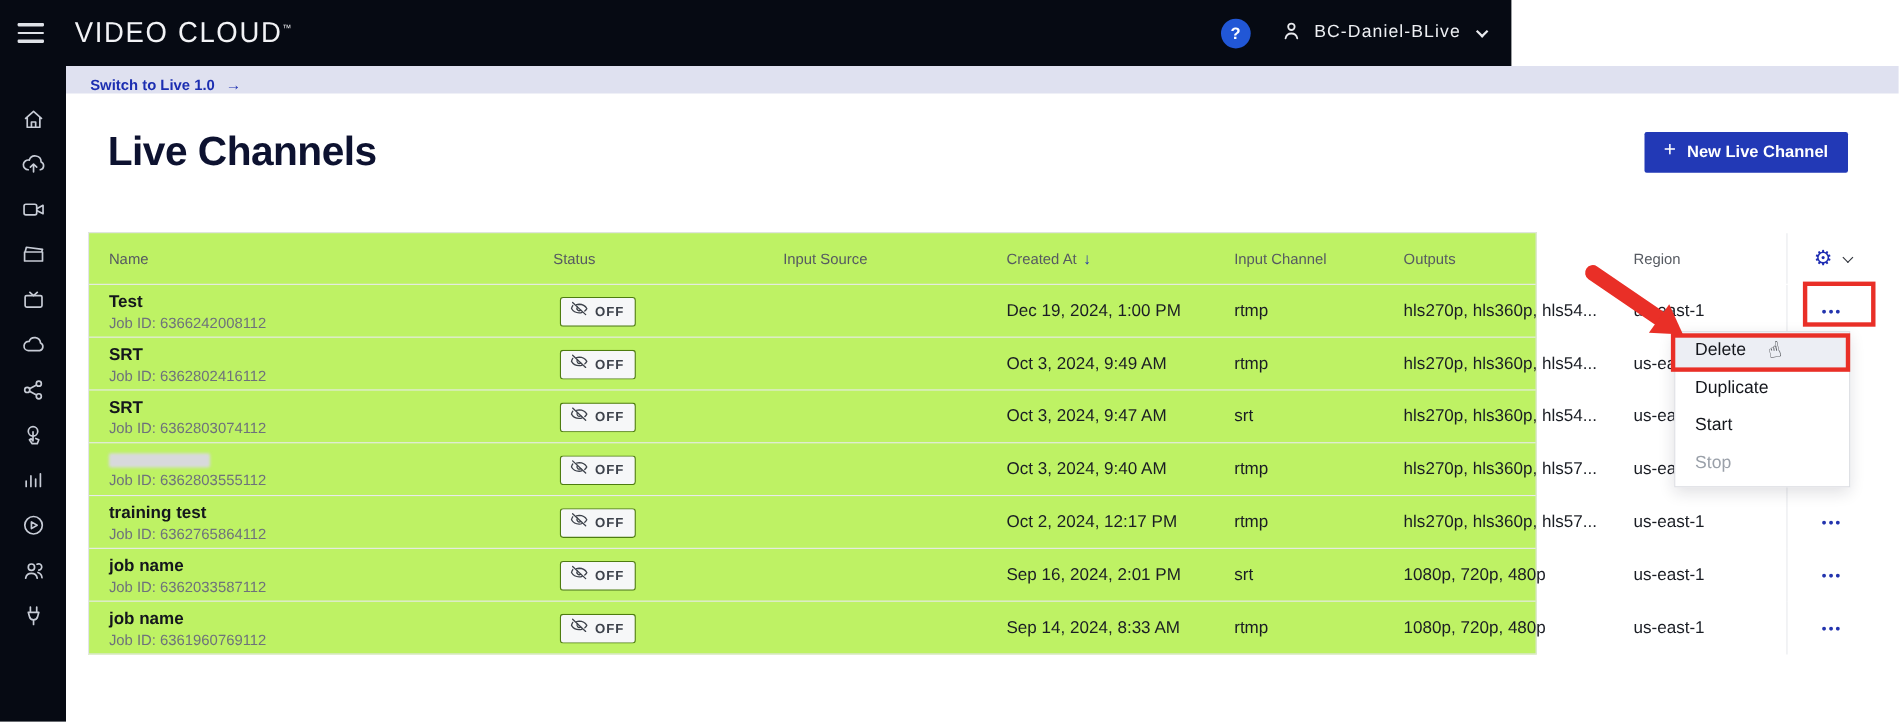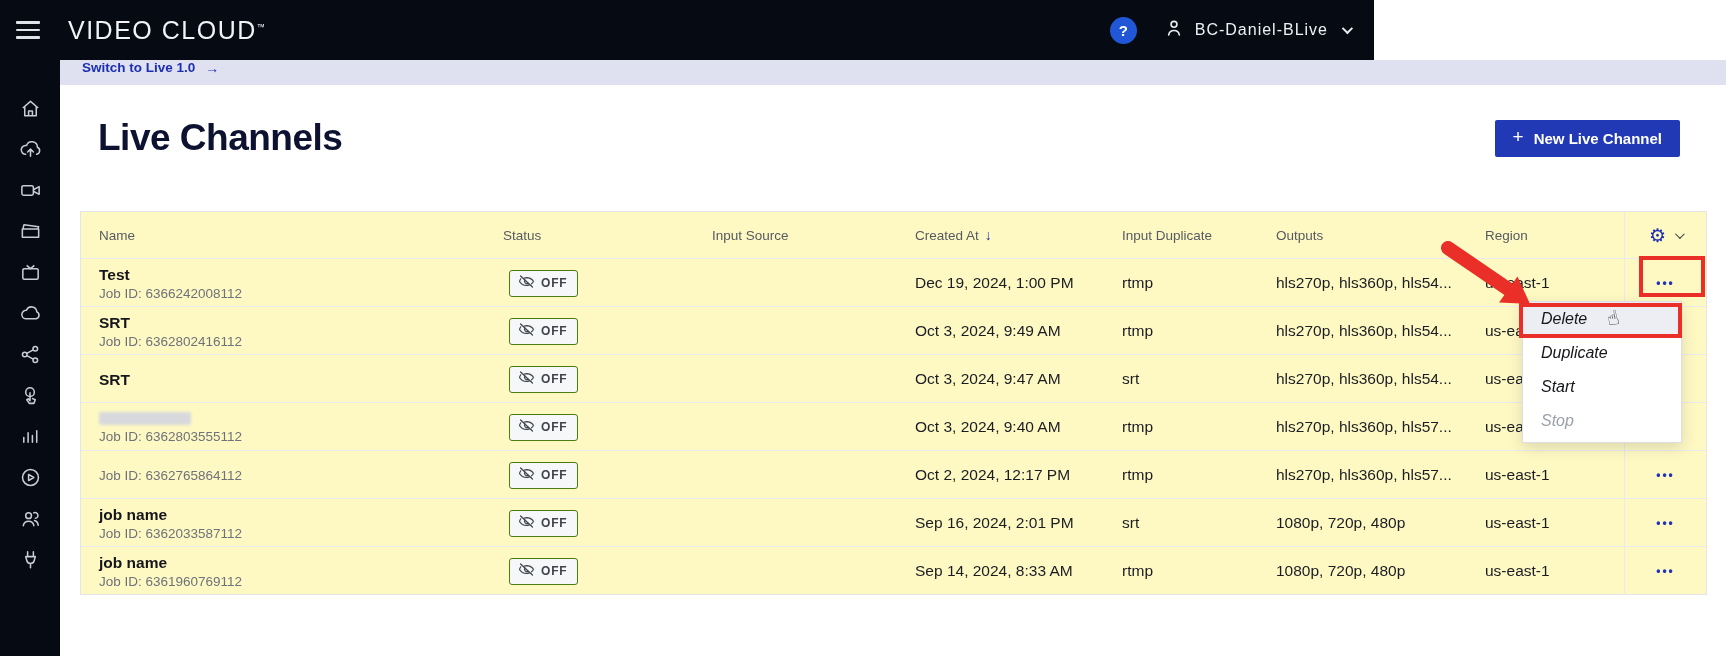--- a/index.html
+++ b/index.html
@@ -25,35 +25,35 @@
 
   
   .sidebar { position:absolute; left:0; top:60px; width:60px; height:596px; background:#060a13;
     display:flex; flex-direction:column; align-items:center; padding-top:36px; gap:17px; z-index:4; }
   .sb-icon { width:24px; height:24px; color:#c7ccd6; cursor:pointer; display:flex;
     align-items:center; justify-content:center; }
   .sb-icon svg { width:23px; height:23px; }
 
   
   .main { position:absolute; left:60px; top:60px; width:1666px; height:596px; background:#fff; }
-  .banner { height:25px; background:#dfe1f0; display:flex; align-items:flex-start; padding-left:22px;
+  .banner { height:25px; background:#dfe1f0; display:flex; align-items:flex-end; padding-left:22px;
     gap:10px; cursor:pointer; }
   .banner .bl { color:#1c2eb1; font-size:13.5px; font-weight:700; }
   .banner .ba { color:#1c2eb1; font-size:14px; font-weight:700; }
 
   .page-head { display:flex; align-items:center; justify-content:space-between;
     margin:31px 46px 0 38px; height:44px; }
   h1.page-title { font-size:37px; font-weight:800; color:#0d1230; letter-spacing:-0.5px; }
   .new-btn { height:37px; background:#2239b6; color:#fff; border:none; border-radius:2px;
     font-family:inherit; font-size:15px; font-weight:700; display:flex; align-items:center;
     gap:10px; padding:0 18px; cursor:pointer; }
   .new-btn .plus { font-size:19px; font-weight:400; margin-top:-2px; }
 
   
-  .table { margin:51px 19px 0 20px; width:1627px; border:1px solid #e2e4e8; background:#fef9c3; }
+  .table { margin:51px 19px 0 20px; width:1317px; border:1px solid #e2e4e8; background:#bef264; }
   .trow, .thead { display:grid;
     grid-template-columns:422px 209px 203px 207px 154px 209px 139px 82px; align-items:center; }
   .thead { height:46px; color:#565a61; font-size:13.5px; }
   .trow { height:48px; border-top:1px solid #e8eaed; font-size:15.5px; color:#1a1d24; }
   .cell { overflow:hidden; white-space:nowrap; }
   .c-name { padding-left:18px; }
   .nm { font-weight:700; color:#14161c; font-size:15.5px; line-height:19px; }
   .nm.redacted { width:92px; height:13px; background:#d8d9dc; border-radius:2px;
     filter:blur(1.5px); margin:3px 0; }
   .jid { color:#6e727b; font-size:13.5px; line-height:17px; margin-top:1px; }
@@ -67,21 +67,21 @@
   .dots { color:#2334ae; font-size:12px; font-weight:700; letter-spacing:2px; cursor:pointer; }
   .gear { color:#1f2db3; font-size:19px; line-height:1; cursor:pointer; }
   .chev-dark { width:7px; height:7px; border-right:1.8px solid #30343c;
     border-bottom:1.8px solid #30343c; transform:rotate(45deg) translateY(-2px); display:inline-block; cursor:pointer; }
 
   
   .menu { position:absolute; left:1522px; top:301px; width:160px; background:#fff;
     border:1px solid #dcdee3; box-shadow:0 5px 14px rgba(20,24,40,.14); z-index:10;
     padding-bottom:4px; }
   .menu-item { height:34px; display:flex; align-items:center; padding-left:18px;
-    font-size:16px; color:#14161c; cursor:pointer; white-space:nowrap;font-style:italic; }
+    font-size:16px; color:#14161c; cursor:pointer; white-space:nowrap; }
   .menu-item.hl { background:#eceef4; }
   .menu-item.disabled { color:#9aa0a9; cursor:default; }
 
   
   .anno { position:absolute; border:4px solid #e92f27; background:transparent; z-index:20;
     pointer-events:none; }
   .anno-ellipsis { left:1639px; top:256px; width:66px; height:41px; }
   .anno-delete { left:1519px; top:303px; width:163px; height:35px; }
   .anno-arrow { position:absolute; left:1438px; top:236px; z-index:30; pointer-events:none; }
   .hand-cursor { position:absolute; left:1607px; top:306px; z-index:25; font-size:20px;
@@ -200,21 +200,21 @@
       <span>New Live Channel</span>
     </button>
   </div>
 
   <div class="table">
     <div class="thead">
       <div class="cell c-name">Name</div>
       <div class="cell">Status</div>
       <div class="cell">Input Source</div>
       <div class="cell"><span>Created At</span><span class="hdr-sort">↓</span></div>
-      <div class="cell">Input Duplicate</div>
+      <div class="cell">Input Channel</div>
       <div class="cell">Outputs</div>
       <div class="cell">Region</div>
       <div class="cell c-actions">
         <span class="gear">⚙</span>
         <span class="chev-dark"></span>
       </div>
     </div>
     <div id="tbody">
   <div class="trow">
     <div class="cell c-name">
@@ -266,20 +266,21 @@
     <div class="cell">hls270p, hls360p, hls54...</div>
     <div class="cell">us-east-1</div>
     <div class="cell c-actions">
       <span class="dots">•••</span>
     </div>
   </div>
 
   <div class="trow">
     <div class="cell c-name">
       <div class="nm">SRT</div>
+      <div class="jid">Job ID: 6362803074112</div>
     </div>
     <div class="cell">
       <span class="badge">
         <span>
           <svg width="17" height="17" viewBox="0 0 20 20" fill="none" stroke="#3d424b" stroke-width="1.4" stroke-linecap="round" stroke-linejoin="round">
             <path d="M3.2 6.8A11 11 0 0 0 1.8 10s2.6 4.6 8.2 4.6c1.2 0 2.3-.2 3.2-.6M7.3 5.9A8.7 8.7 0 0 1 10 5.4c5.6 0 8.2 4.6 8.2 4.6a11.7 11.7 0 0 1-2.2 2.7"></path>
             <path d="M8.2 8.3a2.5 2.5 0 0 0 3.5 3.5"></path>
             <path d="M3 3.5l14 13"></path>
           </svg>
         </span>
@@ -318,20 +319,21 @@
     <div class="cell">rtmp</div>
     <div class="cell">hls270p, hls360p, hls57...</div>
     <div class="cell">us-east-1</div>
     <div class="cell c-actions">
       <span class="dots">•••</span>
     </div>
   </div>
 
   <div class="trow">
     <div class="cell c-name">
+      <div class="nm">training test</div>
       <div class="jid">Job ID: 6362765864112</div>
     </div>
     <div class="cell">
       <span class="badge">
         <span>
           <svg width="17" height="17" viewBox="0 0 20 20" fill="none" stroke="#3d424b" stroke-width="1.4" stroke-linecap="round" stroke-linejoin="round">
             <path d="M3.2 6.8A11 11 0 0 0 1.8 10s2.6 4.6 8.2 4.6c1.2 0 2.3-.2 3.2-.6M7.3 5.9A8.7 8.7 0 0 1 10 5.4c5.6 0 8.2 4.6 8.2 4.6a11.7 11.7 0 0 1-2.2 2.7"></path>
             <path d="M8.2 8.3a2.5 2.5 0 0 0 3.5 3.5"></path>
             <path d="M3 3.5l14 13"></path>
           </svg>

